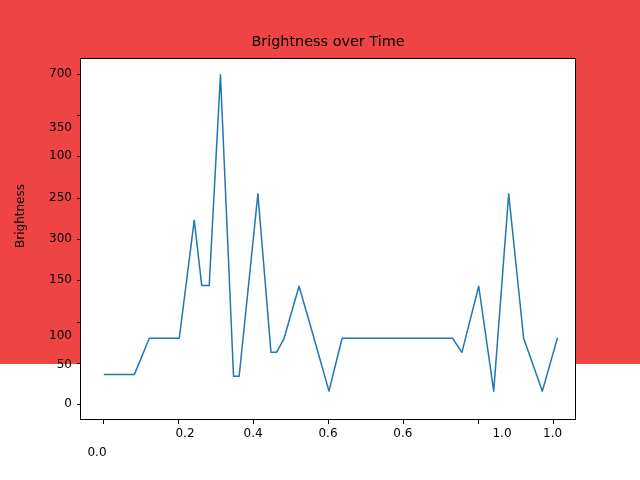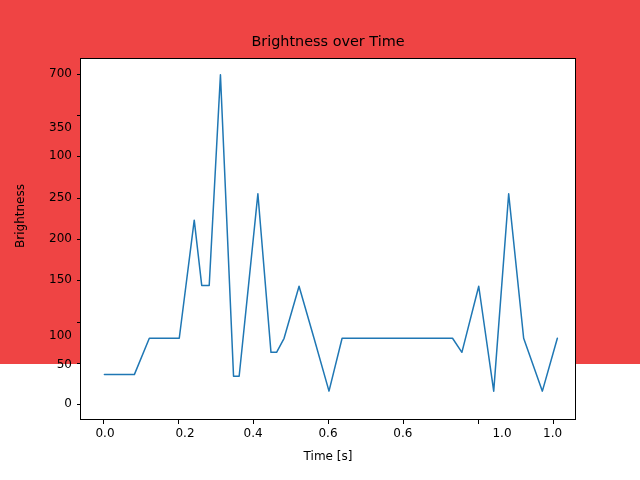--- a/index.html
+++ b/index.html
@@ -107,25 +107,24 @@
   }
 </style>
 </head>
 <body>
 
 <div id="figure">
 
   <div id="chart-title">Brightness over Time</div>
 
   <div id="ylabel">Brightness</div>
-  <div id="xlabel">Time [s]</div>
 
   <div id="tick-layer">
       <div class="xtick-mark" style="left: 103.396px;"></div>
-      <div class="xtick-label" style="left: 105px;">0.0</div>
+      <div class="xtick-label" style="left: 97px; margin-top: 19px;">0.0</div>
       <div class="xtick-mark" style="left: 178.264px;"></div>
       <div class="xtick-label" style="left: 185px;">0.2</div>
       <div class="xtick-mark" style="left: 253.132px;"></div>
       <div class="xtick-label" style="left: 253.132px;">0.4</div>
       <div class="xtick-mark" style="left: 328px;"></div>
       <div class="xtick-label" style="left: 328px;">0.6</div>
       <div class="xtick-mark" style="left: 402.868px;"></div>
       <div class="xtick-label" style="left: 402.868px;">0.6</div>
       <div class="xtick-mark" style="left: 477.736px;"></div>
       <div class="xtick-label" style="left: 502px;">1.0</div>
@@ -133,21 +132,21 @@
       <div class="xtick-label" style="left: 552.604px;">1.0</div>
       <div class="ytick-mark" style="top: 404.184px;"></div>
       <div class="ytick-label" style="top: 404.184px;">0</div>
       <div class="ytick-mark" style="top: 362.888px;"></div>
       <div class="ytick-label" style="top: 365px;">50</div>
       <div class="ytick-mark" style="top: 321.592px;"></div>
       <div class="ytick-label" style="top: 336px;">100</div>
       <div class="ytick-mark" style="top: 280.296px;"></div>
       <div class="ytick-label" style="top: 280.296px;">150</div>
       <div class="ytick-mark" style="top: 239px;"></div>
-      <div class="ytick-label" style="top: 239px;">200</div>
+      <div class="ytick-label" style="top: 239px;">300</div>
       <div class="ytick-mark" style="top: 197.704px;"></div>
       <div class="ytick-label" style="top: 197.704px;">250</div>
       <div class="ytick-mark" style="top: 156.408px;"></div>
       <div class="ytick-label" style="top: 156.408px;">100</div>
       <div class="ytick-mark" style="top: 115.112px;"></div>
       <div class="ytick-label" style="top: 128px;">350</div>
       <div class="ytick-mark" style="top: 73.8163px;"></div>
       <div class="ytick-label" style="top: 73.8163px;">700</div>
     </div>
 

